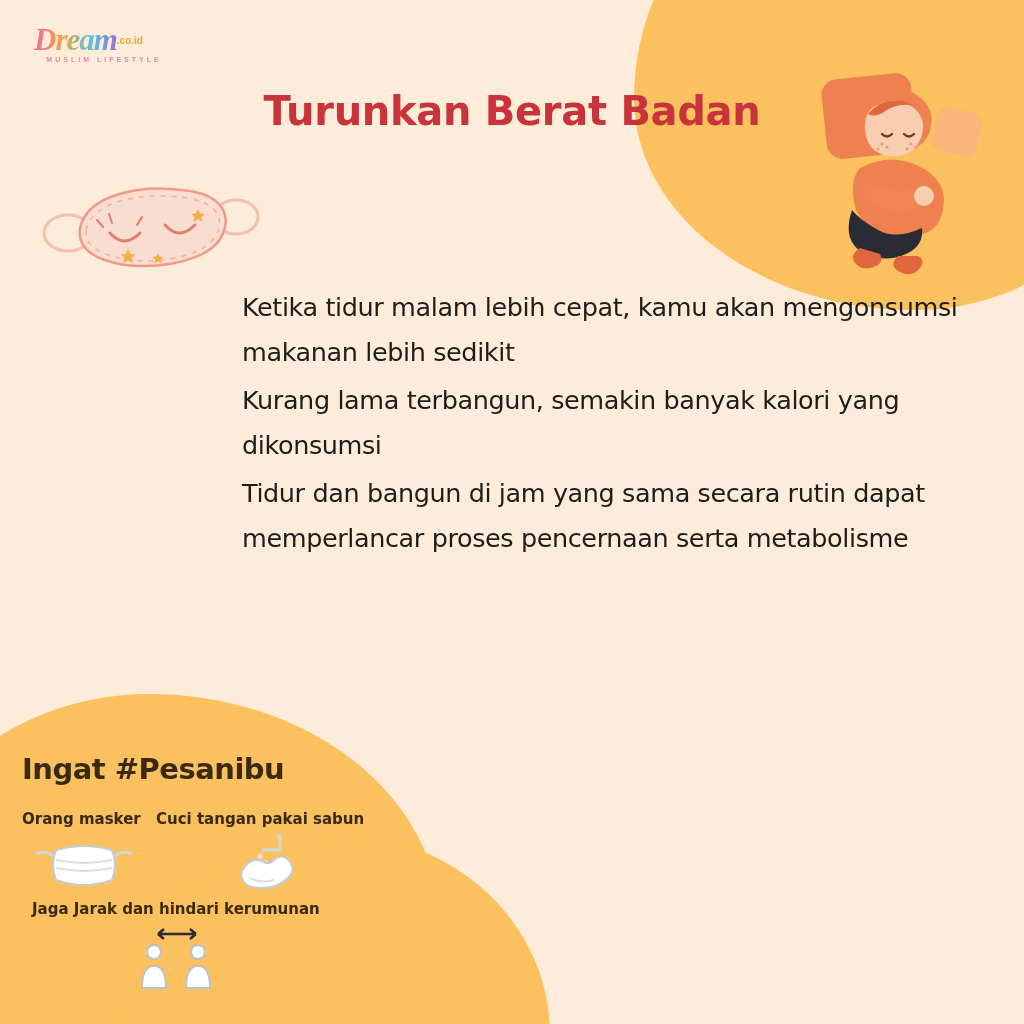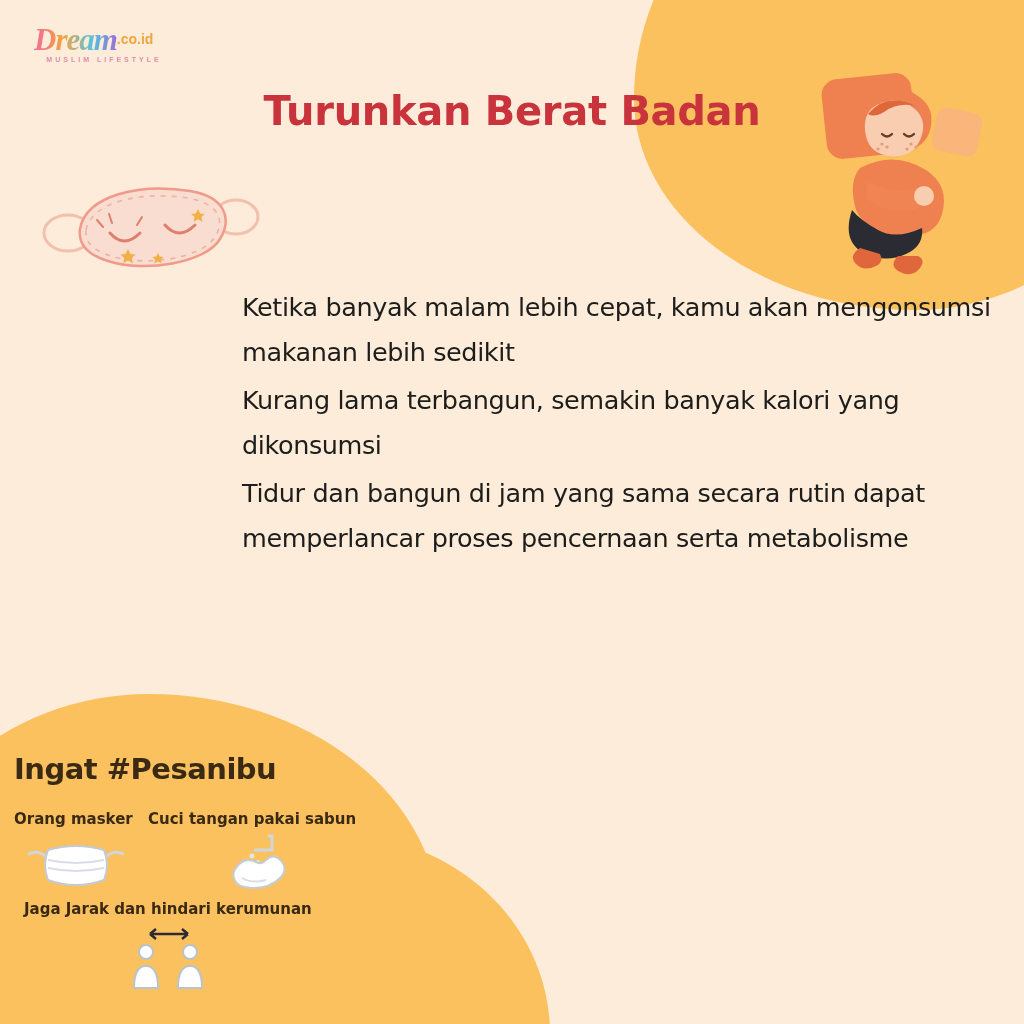--- a/index.html
+++ b/index.html
@@ -69,21 +69,21 @@
     font-size: 31px;
     letter-spacing: -1px;
     line-height: 40px;
     background: linear-gradient(90deg, #f26a9c 0%, #f0a63f 35%, #53c3e0 70%, #9a6fd4 100%);
     -webkit-background-clip: text;
     background-clip: text;
     color: transparent;
     display: inline-block;
   }
   .logo-com {
-    font-size: 14px;
+    font-size: 10px;
     font-weight: bold;
     color: #f0a63f;
     vertical-align: super;
   }
   .logo-sub {
     margin-top: -4px;
     font-size: 7px;
     letter-spacing: 3px;
     color: #e08bb0;
     font-weight: bold;
@@ -147,21 +147,21 @@
     font-family: "DejaVu Sans", sans-serif;
     font-size: 25.5px;
     line-height: 45px;
     color: #1d1d1b;
     letter-spacing: -0.4px;
   }
 
   
   .footer {
     position: absolute;
-    left: 0;
+    left: 8px;
     bottom: 0;
     width: 812px;
     height: 290px;
     z-index: 4;
   }
   .footer-title {
     position: absolute;
     left: 14px;
     top: 18px;
     font-family: "DejaVu Sans", sans-serif;
@@ -265,21 +265,21 @@
       <span class="bullet-icon">
         <svg width="36" height="36" viewBox="0 0 36 36" xmlns="http://www.w3.org/2000/svg">
           <path d="M24 4 A14 14 0 1 0 24 32 A11 11 0 0 1 24 4 Z" fill="#ef8150"></path>
           <g fill="#fdecd9" font-family="DejaVu Sans" font-size="7" font-weight="bold">
             <text x="17" y="15">z</text>
               <text x="21" y="21">z</text>
               <text x="16" y="26">z</text>
           </g>
         </svg>
       </span>
-      <span class="bullet-text">Ketika banyak malam lebih cepat, kamu akan mengonsumsi makanan lebih sedikit</span>
+      <span class="bullet-text">Ketika tidur malam lebih cepat, kamu akan mengonsumsi makanan lebih sedikit</span>
     </div>
 
     <div class="bullet-row">
       <span class="bullet-icon">
         <svg width="36" height="36" viewBox="0 0 36 36" xmlns="http://www.w3.org/2000/svg">
           <path d="M24 4 A14 14 0 1 0 24 32 A11 11 0 0 1 24 4 Z" fill="#ef8150"></path>
           <g fill="#fdecd9" font-family="DejaVu Sans" font-size="7" font-weight="bold">
             <text x="17" y="15">z</text>
               <text x="21" y="21">z</text>
               <text x="16" y="26">z</text>

